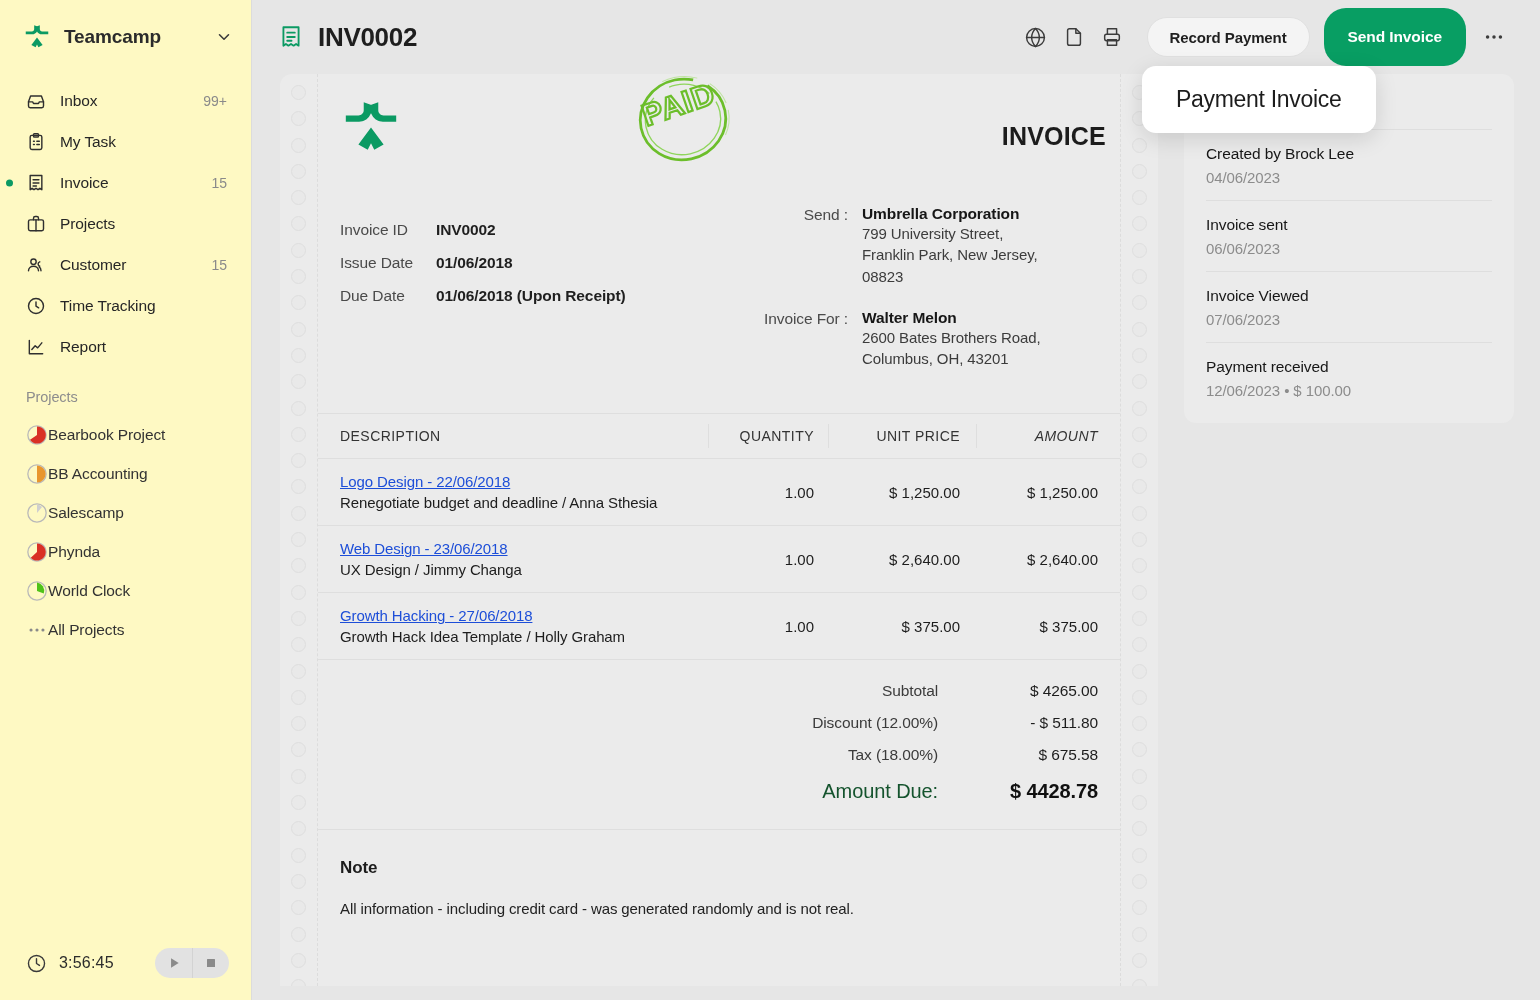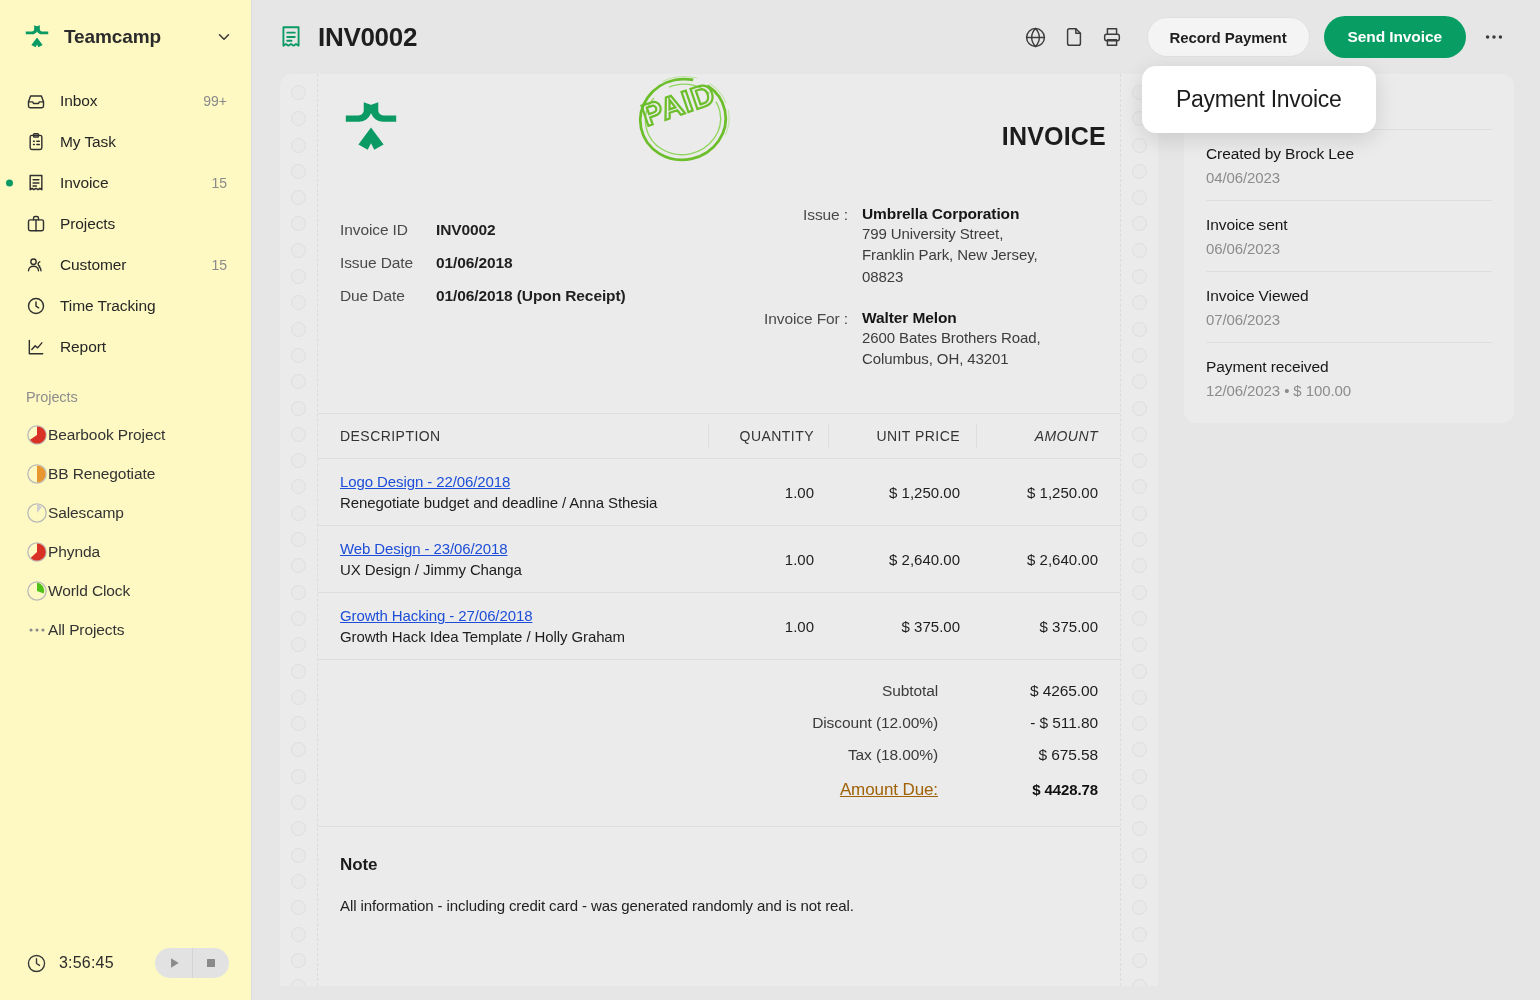--- a/index.html
+++ b/index.html
@@ -92,21 +92,21 @@
     color: #3c3c3c; cursor: pointer; border-radius: 8px;
   }
   .btn-record {
     height: 40px; padding: 0 22px; border-radius: 22px;
     background: #f4f4f4; border: 1px solid #e0e0e0;
     font-size: 15px; color: #1f1f1f; font-weight: bold;
     display: flex; align-items: center; cursor: pointer;
     margin-left: 16px; letter-spacing: -0.1px;
   }
   .btn-send {
-    height: 42px; padding: 0 24px; border-radius: 22px;
+    height: 58px; padding: 0 24px; border-radius: 22px;
     background: #089e63; border: none;
     font-size: 15.5px; color: #fff; font-weight: bold;
     display: flex; align-items: center; cursor: pointer;
     margin-left: 14px; letter-spacing: -0.1px; text-align: center;
   }
   .tb-more {
     width: 36px; height: 36px; display: flex; align-items: center; justify-content: center;
     color: #3c3c3c; cursor: pointer; margin-left: 10px;
   }
 
@@ -201,22 +201,22 @@
   .tot-row {
     display: flex; justify-content: flex-end; align-items: baseline;
     margin-bottom: 14px;
   }
   .tot-key { font-size: 15.5px; color: #3b3b3b; text-align: right; letter-spacing: -0.1px; }
   .tot-val {
     width: 160px; text-align: right; font-size: 15.5px;
     color: #1d1d1d; letter-spacing: -0.1px;
   }
   .tot-row.grand { margin-top: 16px; margin-bottom: 0; }
-  .tot-row.grand .tot-key { font-size: 17px; color: #a16207; text-decoration: underline; }
-  .tot-row.grand .tot-val { font-size: 15px; font-weight: bold; color: #111; }
+  .tot-row.grand .tot-key { font-size: 20px; color: #14532d; }
+  .tot-row.grand .tot-val { font-size: 20px; font-weight: bold; color: #111; }
 
   .note { padding: 28px 22px 0 22px; }
   .note-title {
     font-size: 17px; font-weight: bold; color: #1c1c1c;
     margin-bottom: 22px; letter-spacing: -0.1px;
   }
   .note-body { font-size: 15px; color: #222; letter-spacing: -0.1px; }
 
   
   .activity {
@@ -351,21 +351,21 @@
         </span>
         <span class="proj-label">Bearbook Project</span>
       </div>
       <div class="proj-item">
         <span class="proj-avatar">
           <svg viewBox="0 0 24 24" width="22" height="22">
               <circle cx="12" cy="12" r="10" fill="none" stroke="#b9b9b9" stroke-width="1.4"></circle>
               <path d="M12 12 L12 2.6 A9.4 9.4 0 0 1 12 21.4 Z" fill="#e8962f"></path>
             </svg>
         </span>
-        <span class="proj-label">BB Renegotiate</span>
+        <span class="proj-label">BB Accounting</span>
       </div>
       <div class="proj-item">
         <span class="proj-avatar">
           <svg viewBox="0 0 24 24" width="22" height="22">
               <circle cx="12" cy="12" r="10" fill="none" stroke="#b9b9b9" stroke-width="1.4"></circle>
               <path d="M12 12 L12 2.6 A9.4 9.4 0 0 1 17.5 5.4 Z" fill="#cfcfcf"></path>
             </svg>
         </span>
         <span class="proj-label">Salescamp</span>
       </div>
@@ -585,21 +585,21 @@
                 <span class="meta-val">01/06/2018</span>
               </div>
               <div class="meta-line">
                 <span class="meta-key">Due Date</span>
                 <span class="meta-val">01/06/2018 (Upon Receipt)</span>
               </div>
             </div>
 
             <div class="meta-right">
               <div class="party">
-                <span class="party-key">Issue :</span>
+                <span class="party-key">Send :</span>
                 <span class="party-body">
                   <span class="party-name">Umbrella Corporation</span>
                   <span class="party-addr" style="white-space:pre-line;display:block">799  University Street,
 Franklin Park, New Jersey,
 08823</span>
                 </span>
               </div>
               <div class="party">
                 <span class="party-key">Invoice For :</span>
                 <span class="party-body">

